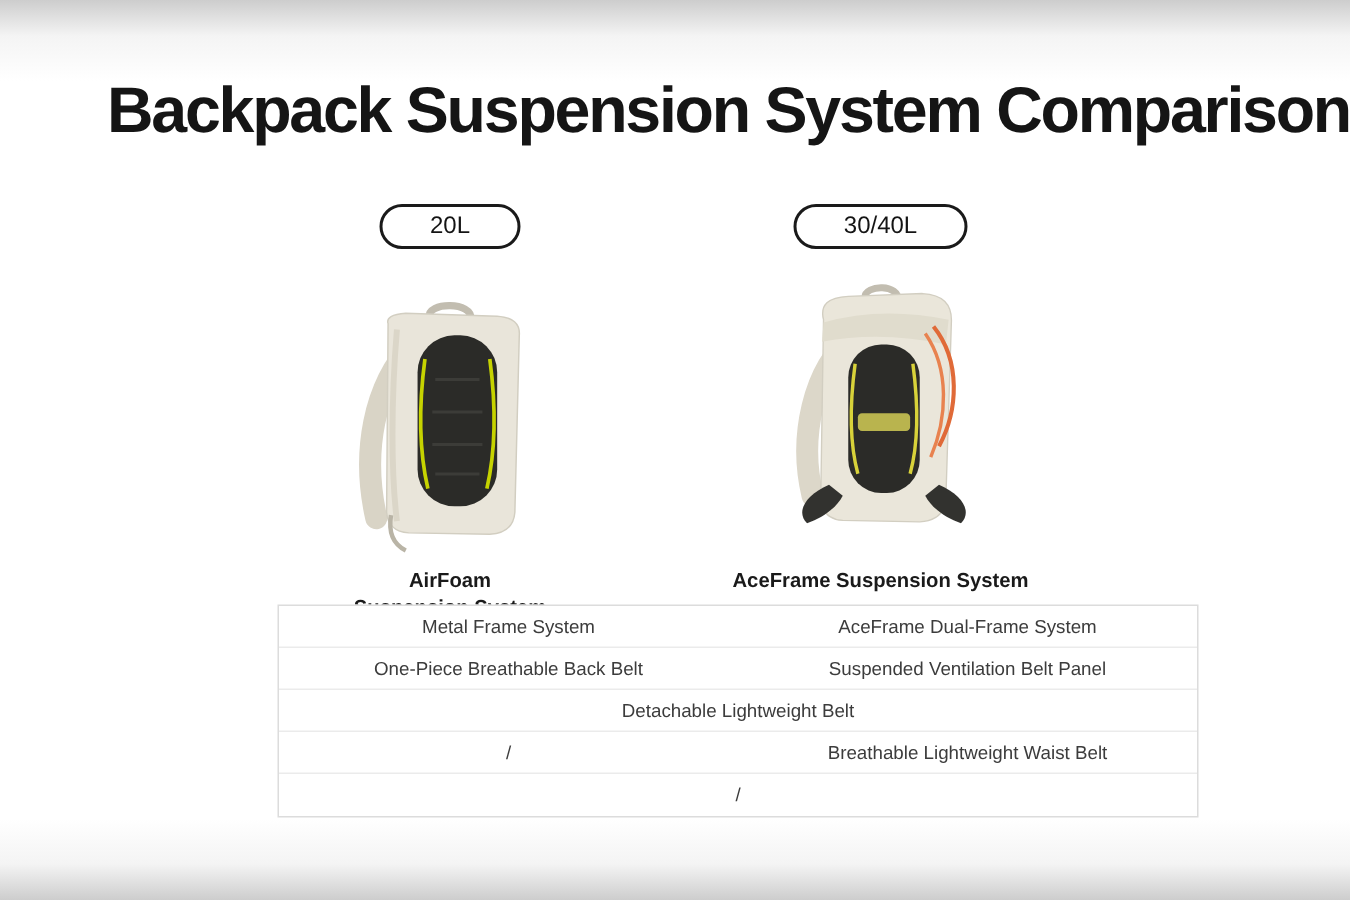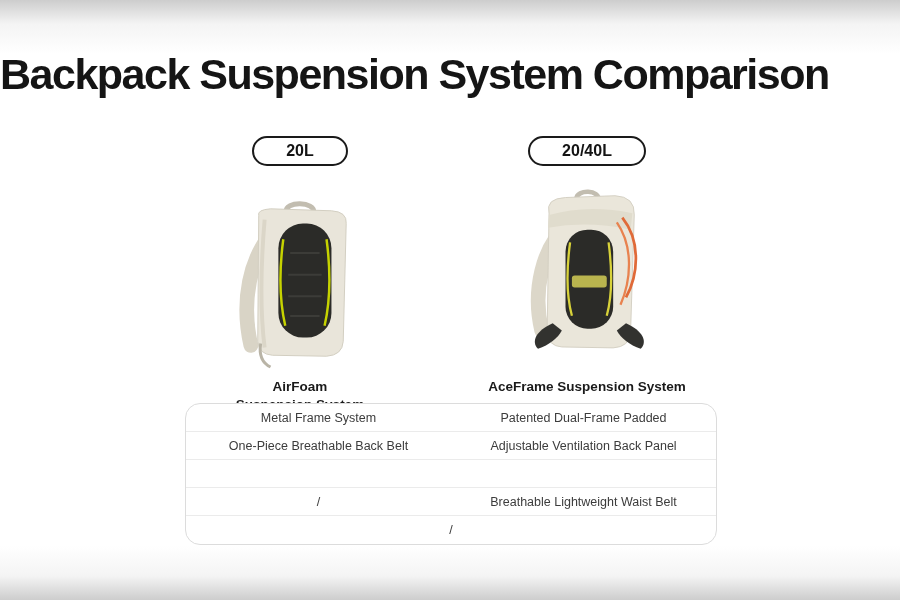--- a/index.html
+++ b/index.html
@@ -13,21 +13,21 @@
     width: 900px;
     height: 600px;
     background: linear-gradient(180deg, #cdcdcd 0%, #f4f4f4 4%, #ffffff 9%,
                                 #ffffff 91%, #f4f4f4 96%, #cdcdcd 100%);
   }
   .page-title {
     position: absolute;
     top: 50px;
     left: 0;
     width: 900px;
-    text-align: left;
+    text-align: right;
     font-size: 43px;
     font-weight: 700;
     letter-spacing: -1.5px;
     color: #151515;
     white-space: nowrap;
   }
   .product-col {
     position: absolute;
     top: 136px;
     width: 300px;
@@ -37,21 +37,21 @@
   }
   .col-left  { left: 150px; }
   .col-right { left: 437px; }
   .capacity-badge {
     display: inline-block;
     border: 2px solid #1a1a1a;
     border-radius: 999px;
     background: #ffffff;
     padding: 3px 32px;
     font-size: 16px;
-    font-weight: 700;
+    font-weight: 400;
     color: #141414;
     line-height: 20px;
   }
   .product-image {
     height: 200px;
     display: flex;
     align-items: flex-end;
     justify-content: center;
     margin-top: 4px;
   }
@@ -60,24 +60,24 @@
     text-align: center;
     font-size: 13.5px;
     font-weight: 700;
     color: #1a1a1a;
     line-height: 1.35;
   }
   .comparison-table {
     position: absolute;
     top: 403px;
     left: 185px;
-    width: 532px;
+    width: 614px;
     background: #ffffff;
     border: 1px solid #dcdcdc;
-    border-radius: 15px;
+    border-radius: 0;
     overflow: hidden;
   }
   .table-row {
     display: flex;
     height: 28px;
     border-bottom: 1px solid #ebebeb;
   }
   .table-row:last-child { border-bottom: none; }
   .table-cell {
     flex: 1;
@@ -122,21 +122,21 @@
       </svg>
     </div>
 
     <div class="product-name">
       <div>AirFoam</div>
       <div>Suspension System</div>
     </div>
   </div>
 
   <div class="product-col col-right">
-    <div class="capacity-badge">20/40L</div>
+    <div class="capacity-badge">30/40L</div>
 
     <div class="product-image">
       <svg width="165" height="190" viewBox="0 0 180 195">
 
         <path d="M78,14 C78,4 104,4 102,16" fill="none" stroke="#c2bdb0" stroke-width="5" stroke-linecap="round"></path>
 
         <path d="M70,42 C40,66 30,116 40,158" fill="none" stroke="#dcd7c9" stroke-width="16" stroke-linecap="round"></path>
         <path d="M95,44 C80,82 70,126 74,160" fill="none" stroke="#d2cdbd" stroke-width="13" stroke-linecap="round"></path>
 
         <path d="M48,30 Q44,14 66,13 L120,11 Q142,12 141,32 L137,160 Q136,176 118,177 L62,176 Q47,175 46,160 Z" fill="#eae6da" stroke="#d2cec1" stroke-width="1"></path>
@@ -159,27 +159,28 @@
     </div>
 
     <div class="product-name">
       <div>AceFrame Suspension System</div>
     </div>
   </div>
 
   <div class="comparison-table">
     <div class="table-row">
       <div class="table-cell">Metal Frame System</div>
-      <div class="table-cell">Patented Dual-Frame Padded</div>
+      <div class="table-cell">AceFrame Dual-Frame System</div>
     </div>
     <div class="table-row">
       <div class="table-cell">One-Piece Breathable Back Belt</div>
-      <div class="table-cell">Adjustable Ventilation Back Panel</div>
+      <div class="table-cell">Suspended Ventilation Belt Panel</div>
     </div>
     <div class="table-row">
+      <div class="table-cell">Detachable Lightweight Belt</div>
     </div>
     <div class="table-row">
       <div class="table-cell">/</div>
       <div class="table-cell">Breathable Lightweight Waist Belt</div>
     </div>
     <div class="table-row">
       <div class="table-cell">/</div>
     </div>
   </div>
 

